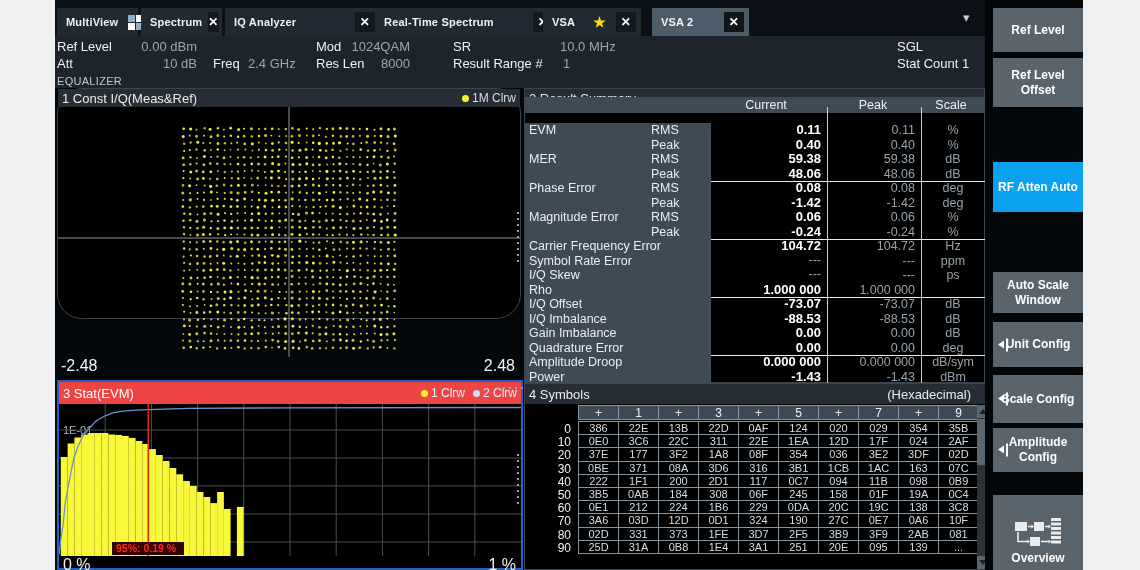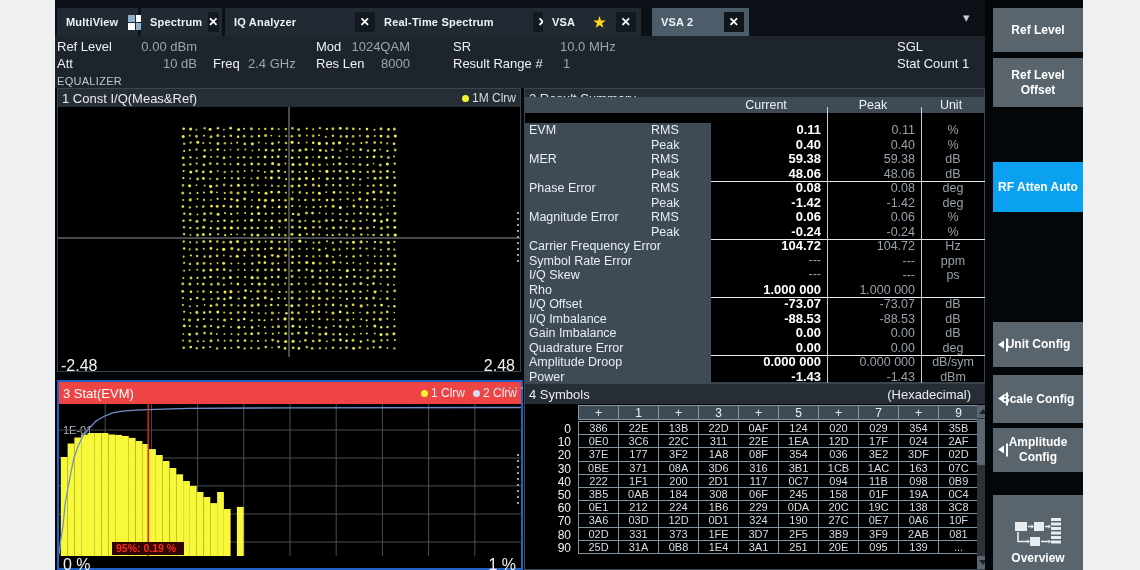--- a/index.html
+++ b/index.html
@@ -127,21 +127,21 @@
       <span class="hv" style="left:193px;top:20px;">2.4 GHz</span>
       <span class="hl" style="left:261px;top:20px;">Res Len</span>
       <span class="hv r" style="left:272px;top:20px;width:83px;">8000</span>
       <span class="hl" style="left:398px;top:20px;">Result Range #</span>
       <span class="hv" style="left:508px;top:20px;">1</span>
       <span class="hl" style="left:842px;top:20px;">Stat Count 1</span>
 
       <span class="eq">EQUALIZER</span>
     </div>
 
-    <div class="win" style="left:2px;top:88px;width:464px;height:284px;">
+    <div class="win" style="left:2px;top:88px;width:464px;height:231px;border-radius:25px;">
       <div class="wtitle">
         <span>1 Const I/Q(Meas&amp;Ref)</span>
         <span class="legend">
           <span class="ldot" style="background:#f6f630;"></span>
           <span>1M Clrw</span>
         </span>
       </div>
       <div class="abs" id="const-plot" style="left:0;top:18px;width:462px;height:250px;"><svg width="462" height="250" viewBox="0 0 462 250">
             <line x1="231" y1="0" x2="231" y2="250" stroke="#8d959b" stroke-width="1"></line>
             <line x1="0" y1="131" x2="462" y2="131" stroke="#8d959b" stroke-width="1"></line>
@@ -1239,21 +1239,21 @@
       </div>
     </div>
 
     <div class="win" style="left:469px;top:88px;width:461px;height:295px;">
       <div class="wtitle">
         <span>2 Result Summary</span>
       </div>
       <div class="rs-slate" style="left:0;top:8px;width:459px;height:16px;padding-left:17px;">
         <span class="abs" style="left:186px;width:110px;text-align:center;color:#eef2f5;font-size:12.5px;top:1px;">Current</span>
         <span class="abs" style="left:306px;width:84px;text-align:center;color:#eef2f5;font-size:12.5px;top:1px;">Peak</span>
-        <span class="abs" style="left:396px;width:60px;text-align:center;color:#eef2f5;font-size:12.5px;top:1px;">Unit</span>
+        <span class="abs" style="left:396px;width:60px;text-align:center;color:#eef2f5;font-size:12.5px;top:1px;">Scale</span>
       </div>
       <div class="rs-slate" style="left:0;top:34px;width:186px;height:261px;"></div>
       <div id="rs-rows">
           <div class="rs-row" style="top:34px">
             <span class="rs-name">EVM</span>
             <span class="rs-param">RMS</span>
             <span class="rs-cur">0.11</span>
             <span class="rs-peak">0.11</span>
             <span class="rs-unit">%</span>
           </div>
@@ -1527,20 +1527,23 @@
   <div class="softkeys">
     <div class="skey" style="top:8px;height:44px;">
         <span>Ref Level</span>
       </div>
     <div class="skey" style="top:58px;height:49px;">
         <span>Ref Level Offset</span>
       </div>
     <div class="skey active" style="top:162px;height:50px;">
         <span>RF Atten Auto</span>
       </div>
+    <div class="skey" style="top:272px;height:41px;">
+        <span>Auto Scale Window</span>
+      </div>
     <div class="skey" style="top:322px;height:45px;">
       <span class="cfg-arrow">
           <span class="t"></span>
           <span class="b"></span>
         </span>
       <span>Unit Config</span>
       </div>
     <div class="skey" style="top:375px;height:48px;">
       <span class="cfg-arrow">
           <span class="t"></span>

